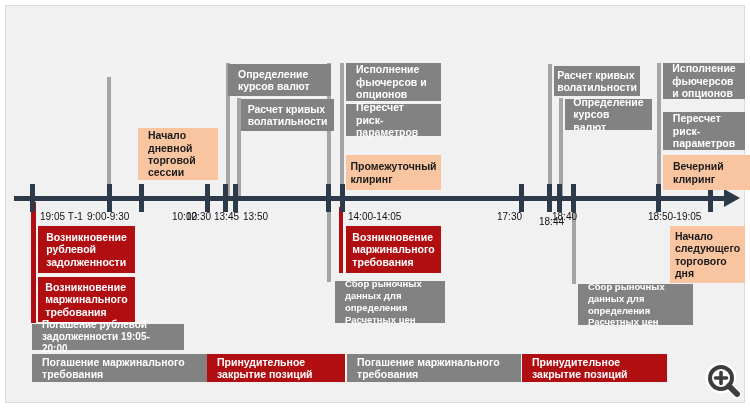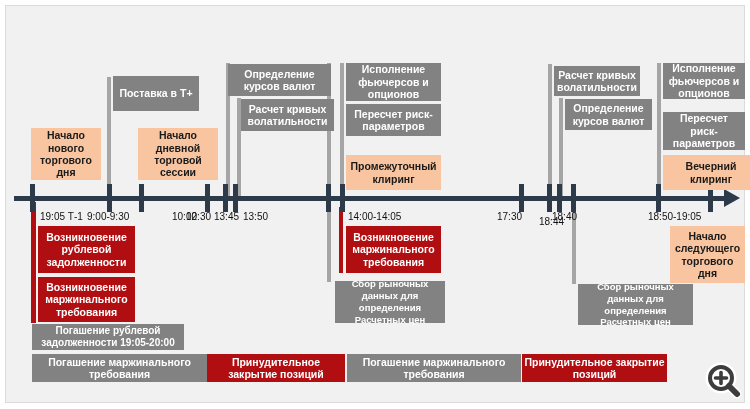--- a/index.html
+++ b/index.html
@@ -1,22 +1,22 @@
 <!DOCTYPE html>
 <html style="--peach: #F8C5A0; --gray: #828282; --red: #B10E12; --axis: #2D3A4A; --connector: #A5A5A5; --icon: #3D3D3D; --slide_bg: #F1F1F2; --slide_border: #DBDBDB;"><head>
 <meta charset="utf-8">
 <style>
   html,body{margin:0;padding:0;background:#ffffff;}
   #stage{position:relative;width:750px;height:409px;background:#ffffff;overflow:hidden;
          font-family:"Liberation Sans", sans-serif;}
   .frame{position:absolute;left:5px;top:5px;width:740px;height:398px;
          background:var(--slide_bg);border:1px solid var(--slide_border);box-sizing:border-box;}
   .box{position:absolute;display:flex;align-items:center;justify-content:center;
-       text-align:center;font-weight:bold;font-size:10.5px;line-height:1.18;
-       padding:1px 2px;box-sizing:border-box;}
+       font-weight:bold;font-size:10.5px;line-height:1.18;
+       padding:1px 10px;box-sizing:border-box;}
   .gray{background:var(--gray);color:#ffffff;}
   .peach{background:var(--peach);color:#1a1a1a;}
   .red{background:var(--red);color:#ffffff;}
   .s10{font-size:10px;}
   .s95{font-size:9.5px;line-height:1.25;}
   .conn{position:absolute;width:4px;background:var(--connector);}
   .conn.redbar{background:var(--red);width:5px;}
   .axis{position:absolute;left:14px;top:196px;width:712px;height:5px;background:var(--axis);}
   .tick{position:absolute;top:184px;width:5px;height:28px;background:var(--axis);}
   .arrow{position:absolute;left:724px;top:189px;width:0;height:0;
@@ -64,22 +64,20 @@
   <div class="tlabel" style="left:130px;top:211px;margin-left:42px;">10:00</div>
   <div class="tlabel" style="left:186px;top:211px;">12:30</div>
   <div class="tlabel" style="left:214px;top:211px;">13:45</div>
   <div class="tlabel" style="left:243px;top:211px;">13:50</div>
   <div class="tlabel" style="left:348px;top:211px;">14:00-14:05</div>
   <div class="tlabel" style="left:497px;top:211px;">17:30</div>
   <div class="tlabel" style="left:527px;top:211px;margin-left:25px;">18:40</div>
   <div class="tlabel" style="left:539px;top:216px;">18:44</div>
   <div class="tlabel" style="left:648px;top:211px;">18:50-19:05</div>
 
-  <div class="box peach" style="left:31px;top:128px;width:70px;height:52px;">Начало нового торгового дня</div>
-  <div class="box gray" style="left:113px;top:76px;width:86px;height:35px;">Поставка в Т+</div>
   <div class="box peach" style="left:138px;top:128px;width:80px;height:52px;">Начало дневной торговой сессии</div>
   <div class="box gray" style="left:228px;top:64px;width:103px;height:32px;">Определение курсов валют</div>
   <div class="box gray" style="left:241px;top:99px;width:93px;height:32px;">Расчет кривых волатильности</div>
   <div class="box gray" style="left:346px;top:63px;width:95px;height:38px;">Исполнение фьючерсов и опционов</div>
   <div class="box gray" style="left:346px;top:104px;width:95px;height:32px;">Пересчет риск-параметров</div>
   <div class="box peach" style="left:346px;top:155px;width:95px;height:35px;">Промежуточный клиринг</div>
   <div class="box gray" style="left:554px;top:66px;width:86px;height:30px;">Расчет кривых волатильности</div>
   <div class="box gray" style="left:565px;top:99px;width:87px;height:31px;">Определение курсов валют</div>
   <div class="box gray" style="left:663px;top:63px;width:82px;height:36px;">Исполнение фьючерсов и опционов</div>
   <div class="box gray" style="left:663px;top:112px;width:82px;height:38px;">Пересчет риск-параметров</div>

